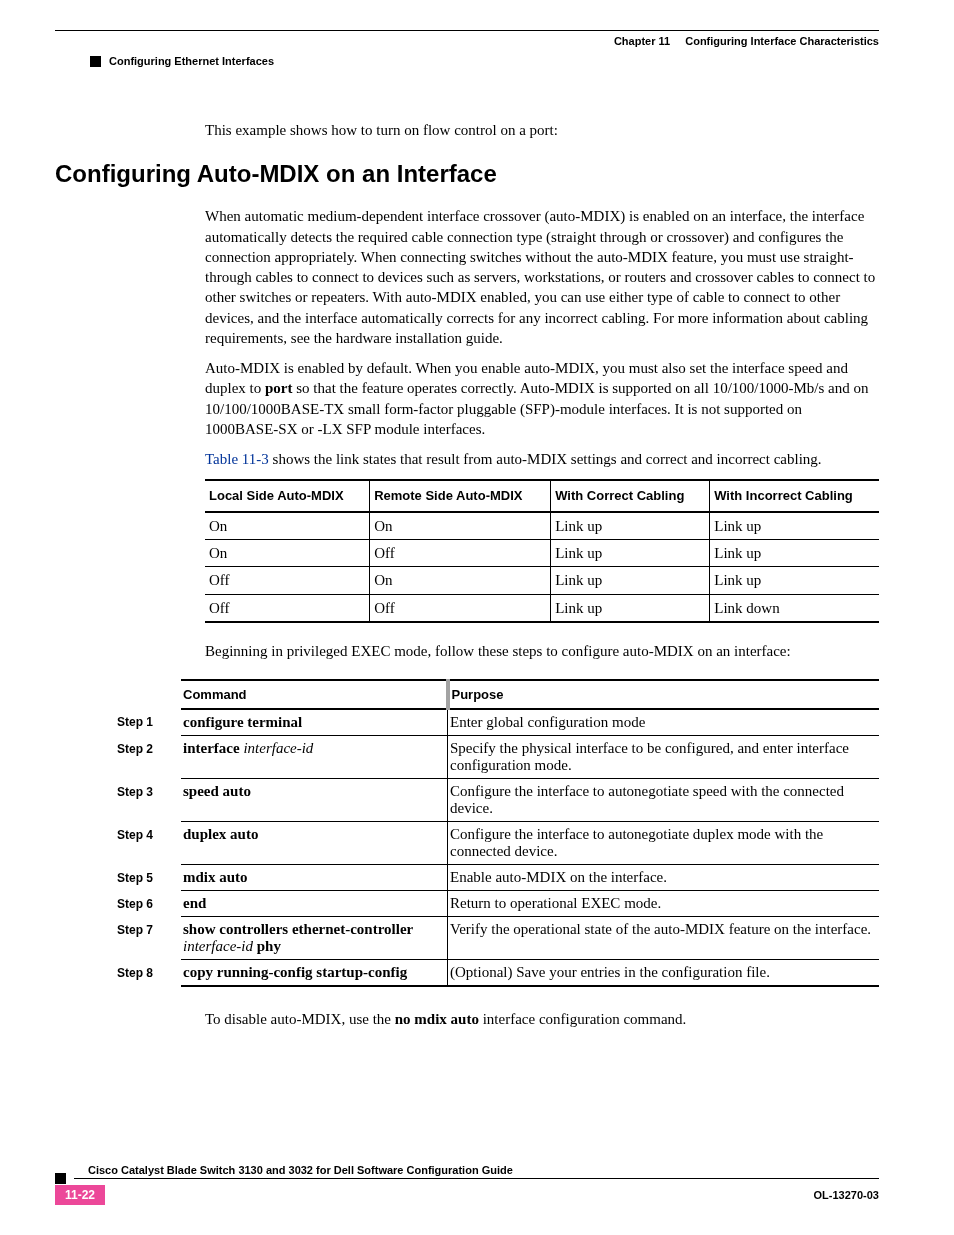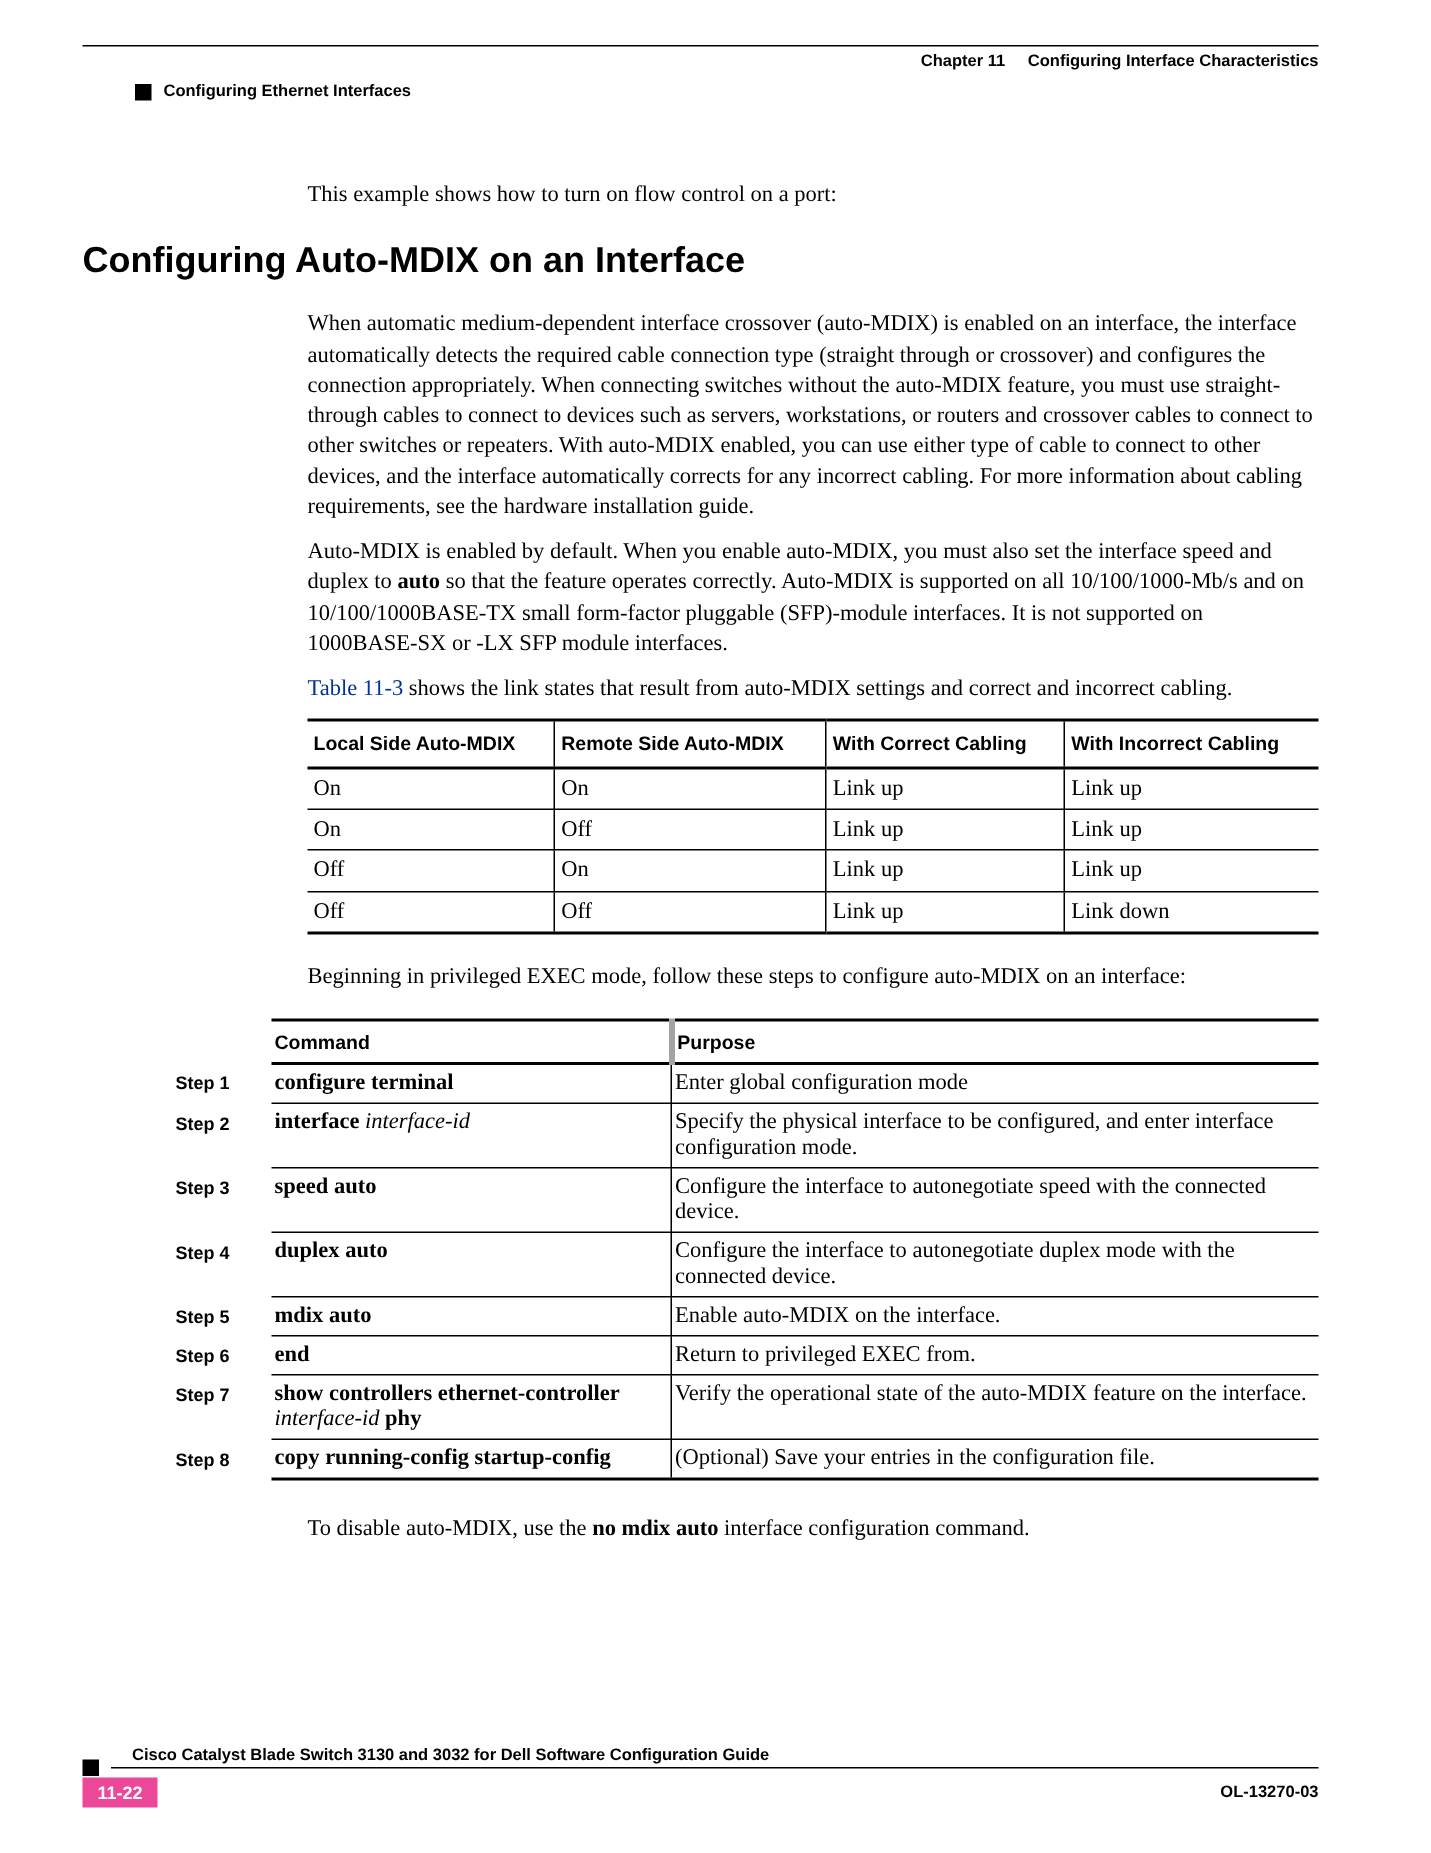--- a/index.html
+++ b/index.html
@@ -223,21 +223,21 @@
 
   <div class="content">
     <div class="body-indent">
       <p>This example shows how to turn on flow control on a port:</p>
     </div>
 
     <h2 class="section">Configuring Auto-MDIX on an Interface</h2>
 
     <div class="body-indent">
       <p>When automatic medium-dependent interface crossover (auto-MDIX) is enabled on an interface, the interface automatically detects the required cable connection type (straight through or crossover) and configures the connection appropriately. When connecting switches without the auto-MDIX feature, you must use straight-through cables to connect to devices such as servers, workstations, or routers and crossover cables to connect to other switches or repeaters. With auto-MDIX enabled, you can use either type of cable to connect to other devices, and the interface automatically corrects for any incorrect cabling. For more information about cabling requirements, see the hardware installation guide.</p>
-      <p><span>Auto-MDIX is enabled by default. When you enable auto-MDIX, you must also set the interface speed and duplex to </span><b>auto</b><span> so that the feature operates correctly. Auto-MDIX is supported on all 10/100/1000-Mb/s and on 10/100/1000BASE-TX small form-factor pluggable (SFP)-module interfaces. It is not supported on 1000BASE-SX or -LX SFP module interfaces.</span></p>
+      <p><span>Auto-MDIX is enabled by default. When you enable auto-MDIX, you must also set the interface speed and duplex to </span><b>port</b><span> so that the feature operates correctly. Auto-MDIX is supported on all 10/100/1000-Mb/s and on 10/100/1000BASE-TX small form-factor pluggable (SFP)-module interfaces. It is not supported on 1000BASE-SX or -LX SFP module interfaces.</span></p>
       <p><span class="link">Table 11-3</span><span> shows the link states that result from auto-MDIX settings and correct and incorrect cabling.</span></p>
 
 
       <table class="datatable">
         <thead>
           <tr>
             <th>Local Side Auto-MDIX</th>
             <th>Remote Side Auto-MDIX</th>
             <th>With Correct Cabling</th>
             <th>With Incorrect Cabling</th>
@@ -305,21 +305,21 @@
             <td class="purcell">Configure the interface to autonegotiate duplex mode with the connected device.</td>
           </tr>
           <tr>
             <td class="stepcell">Step 5</td>
             <td class="cmdcell"><span>mdix auto</span></td>
             <td class="purcell">Enable auto-MDIX on the interface.</td>
           </tr>
           <tr>
             <td class="stepcell">Step 6</td>
             <td class="cmdcell"><span>end</span></td>
-            <td class="purcell">Return to privileged EXEC from.</td>
+            <td class="purcell">Return to operational EXEC mode.</td>
           </tr>
           <tr>
             <td class="stepcell">Step 7</td>
             <td class="cmdcell"><span>show controllers ethernet-controller </span><span class="arg">interface-id </span><span>phy</span></td>
             <td class="purcell">Verify the operational state of the auto-MDIX feature on the interface.</td>
           </tr>
           <tr>
             <td class="stepcell">Step 8</td>
             <td class="cmdcell"><span>copy running-config startup-config</span></td>
             <td class="purcell">(Optional) Save your entries in the configuration file.</td>

